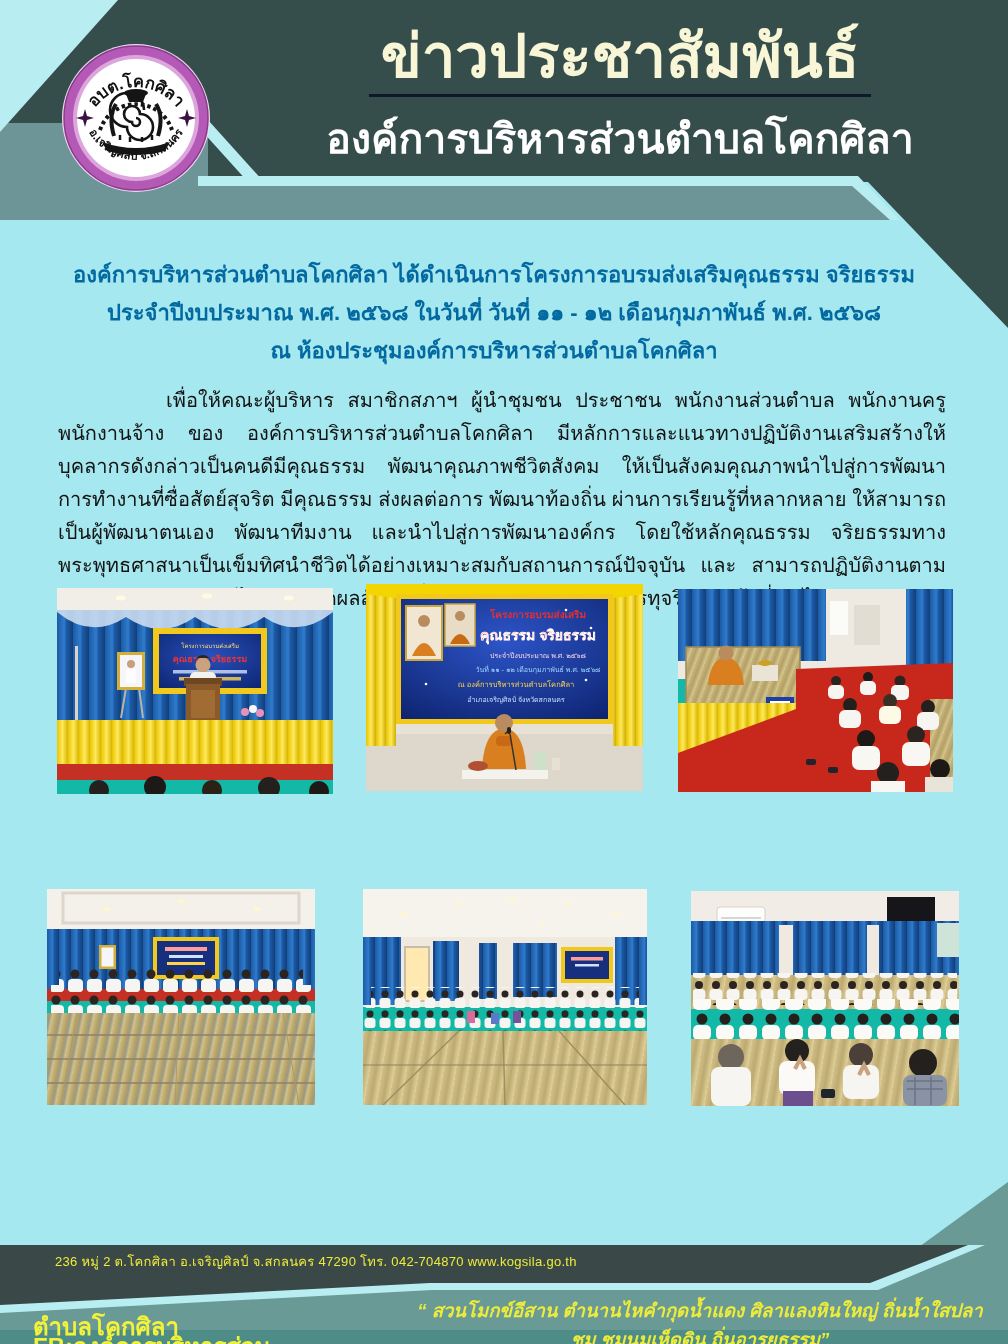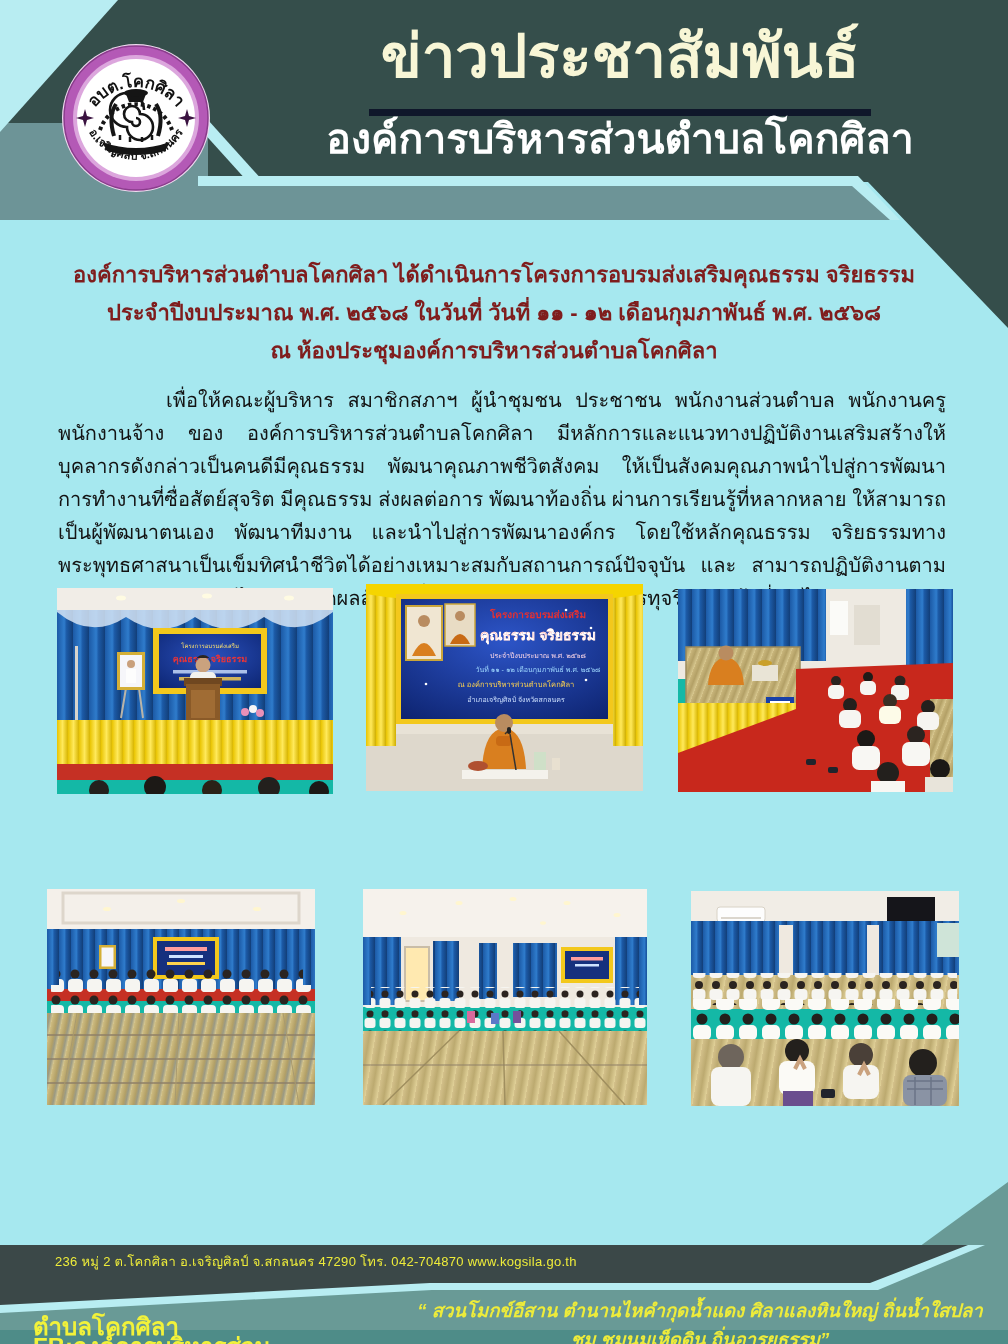--- a/index.html
+++ b/index.html
@@ -1,24 +1,24 @@
 <!DOCTYPE html>
 <html><head>
 <meta charset="utf-8">
 <style>
   html,body{margin:0;padding:0;background:#888;}
   #page{position:relative;width:1008px;height:1344px;margin:0 auto;background:#a6e8ef;
         overflow:hidden;font-family:"Liberation Sans",sans-serif;}
   .abs{position:absolute;}
   #title{left:232px;top:24px;width:776px;text-align:center;color:#f8f6d6;
          font-size:60px;font-weight:bold;line-height:1.1;}
-  #title span{display:inline-block;padding:0 12px 19px 12px;border-bottom:7px solid #0f172a;}
+  #title span{display:inline-block;padding:0 12px 4px 12px;border-bottom:3px solid #0f172a;}
   #subtitle{left:232px;top:106px;width:776px;text-align:center;color:#ffffff;
             font-size:41px;font-weight:bold;}
-  #intro{left:54px;top:256px;width:880px;text-align:center;color:#7f1d1d;
+  #intro{left:54px;top:256px;width:880px;text-align:center;color:#0369a1;
          font-size:22px;font-weight:bold;line-height:38px;white-space:pre-line;}
   #para{left:58px;top:384px;width:888px;color:#131313;font-size:20px;line-height:33px;
         text-align:justify;text-indent:108px;}
   .photo{position:absolute;background:#14b8a6;}
   .photo svg{display:block;width:100%;height:100%;}
   #p1{left:57px;top:588px;width:276px;height:206px;}
   #p2{left:366px;top:584px;width:277px;height:207px;}
   #p3{left:678px;top:589px;width:275px;height:203px;}
   #p4{left:47px;top:889px;width:268px;height:216px;}
   #p5{left:363px;top:889px;width:284px;height:216px;}

